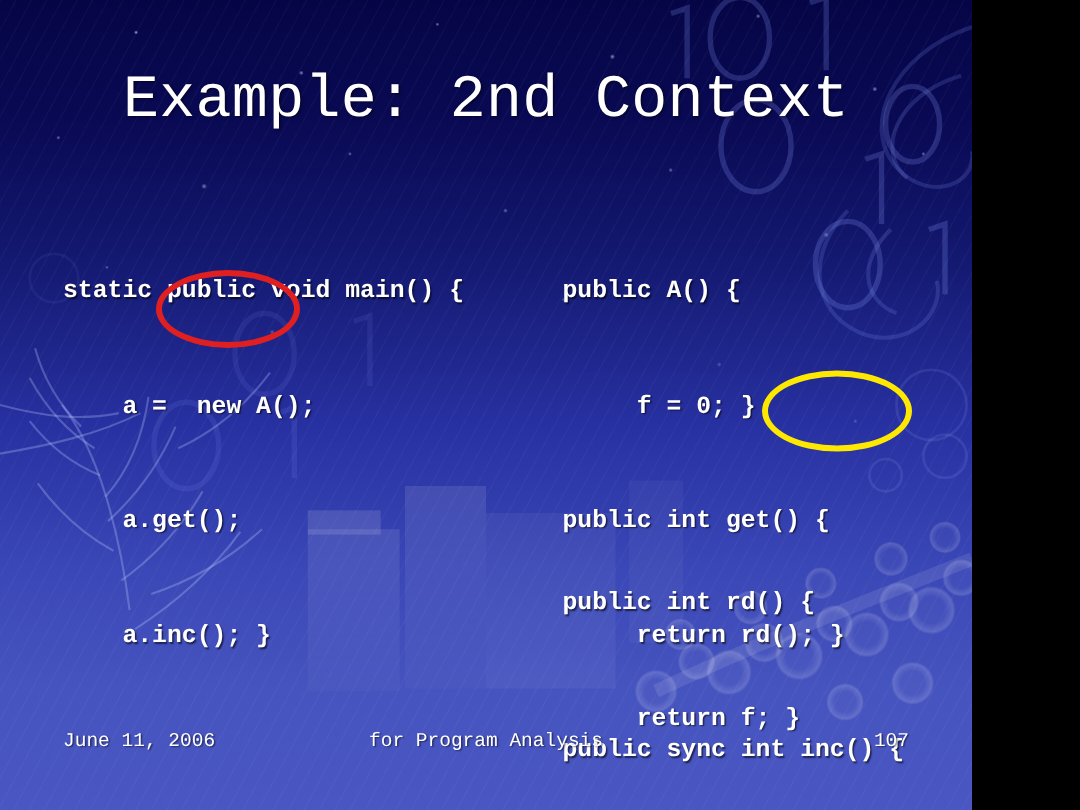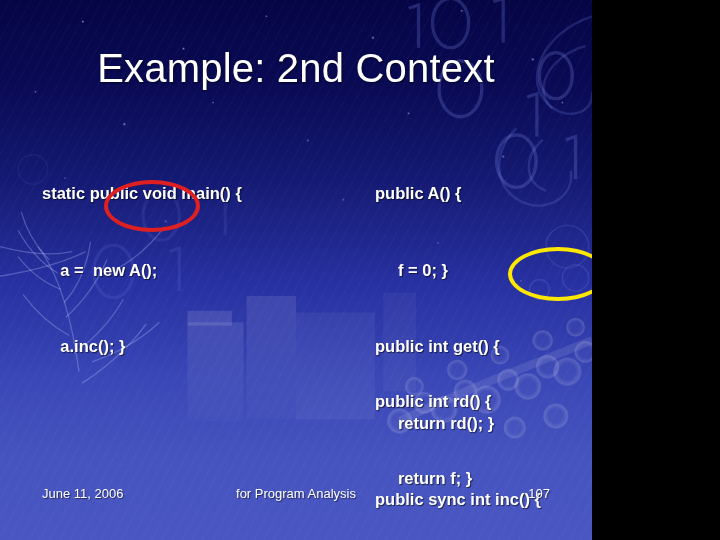--- a/index.html
+++ b/index.html
@@ -3,24 +3,24 @@
 <meta charset="utf-8">
 <title>Example: 2nd Context</title>
 <style>
   html, body {
     margin: 0;
     padding: 0;
     background: #000;
   }
   #slide {
     position: relative;
-    width: 592px;
+    width: 648px;
     height: 540px;
     overflow: hidden;
-    font-family: Liberation Sans, sans-serif;
+    font-family: Liberation Mono, monospace;
     background:
       linear-gradient(to bottom,
         #050546 0%,
         #0a0a55 16%,
         #141a72 33%,
         #2730a0 52%,
         #3a47b6 70%,
         #4654bf 85%,
         #4a57c2 100%);
     color: #ffffff;
@@ -236,20 +236,21 @@
     </g>
   </svg>
 
   <div class="bg-layer bg-streaks"></div>
 
   <div class="title">Example: 2nd Context</div>
 
   <div class="code" id="left-code">
     <span class="ln">static public void main() {</span>
     <span class="ln">    a =  new A();</span>
+    <span class="ln">    a.get();</span>
     <span class="ln">    a.inc(); }</span>
   </div>
 
   <div class="code" id="right-code">
     <span class="ln">public A() {</span>
     <span class="ln">     f = 0; }</span>
     <span class="ln">public int get() {</span>
     <span class="ln">     return rd(); }</span>
     <span class="ln">public sync int inc() {</span>
     

